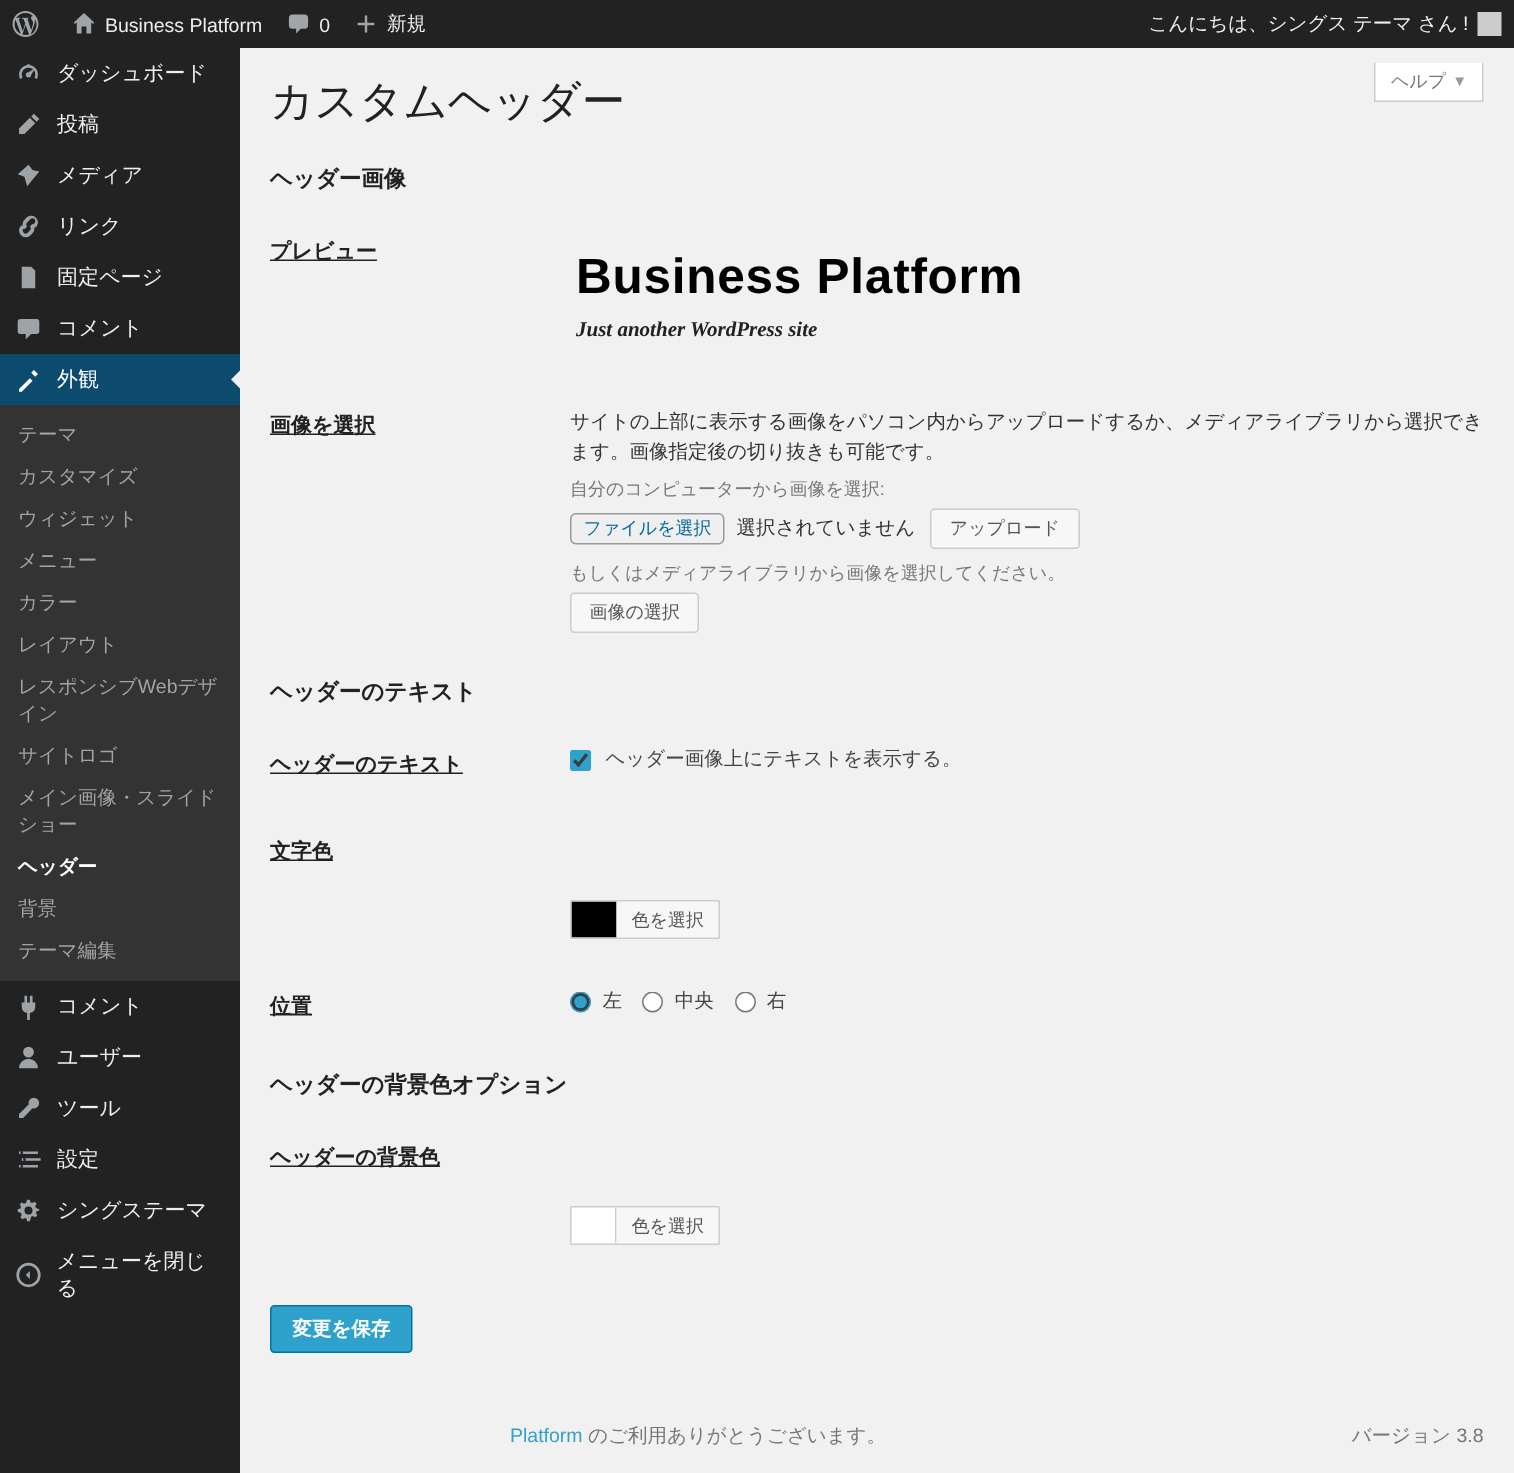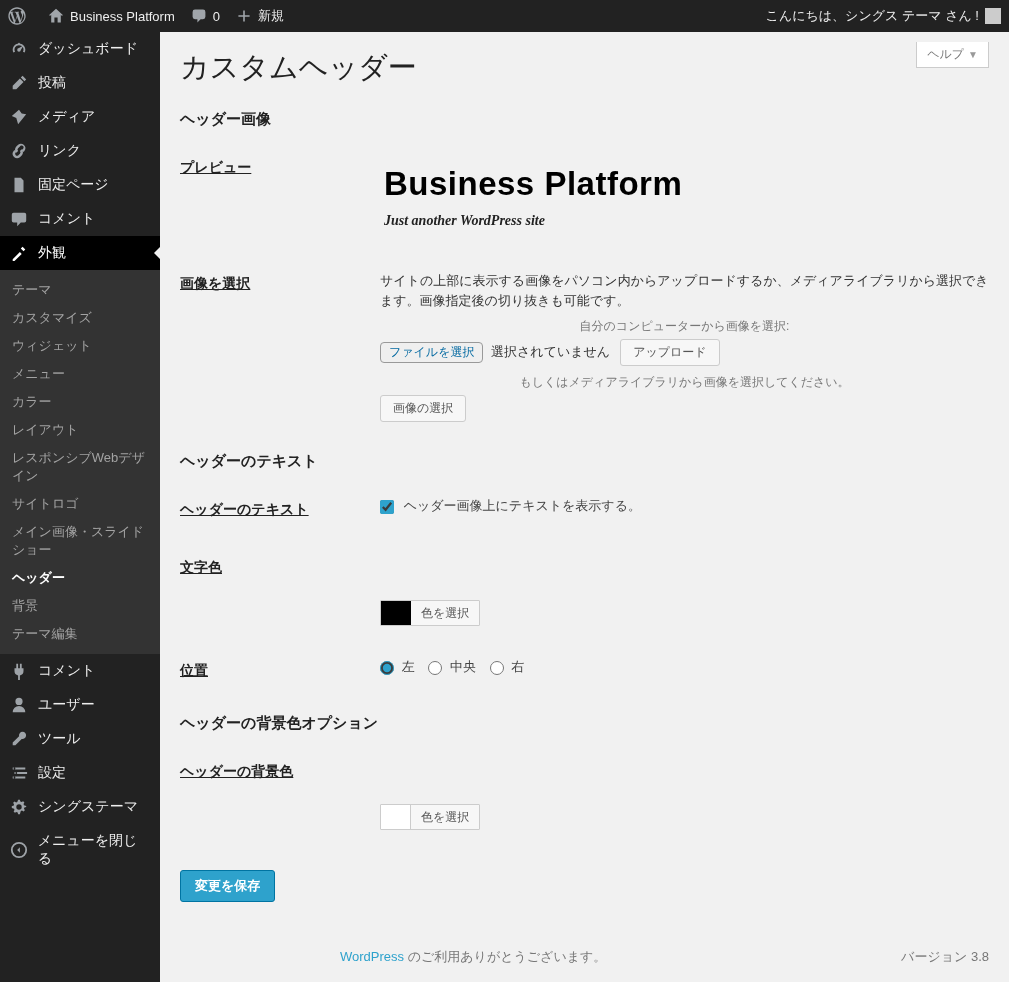--- a/index.html
+++ b/index.html
@@ -29,21 +29,21 @@
 
 #sidebar {
   position: fixed; top: 32px; left: 0; bottom: 0; width: 160px;
   background: #222; color: #eee; overflow-y: auto;
 }
 #sidebar .menu-top {
   display: flex; align-items: center; padding: 8px 10px;
   color: #eee; font-size: 14px; cursor: pointer;
 }
 #sidebar .menu-top .mi { width: 20px; margin-right: 8px; display:flex; align-items:center; }
-#sidebar .menu-top.current { background: #000000; color: #fff; position: relative; }
+#sidebar .menu-top.current { background: #0c4a6e; color: #fff; position: relative; }
 #sidebar .menu-top.current::after {
   content: ""; position: absolute; right: -1px; top: 50%; margin-top: -7px;
   border: 7px solid transparent; border-right-color: #f1f1f1;
 }
 #sidebar .submenu { background: #333; padding: 6px 0; }
 #sidebar .submenu a {
   display: block; padding: 5px 12px; color: #a3a3a3; text-decoration: none; font-size: 13px;
 }
 #sidebar .submenu a.current { color: #fff; font-weight: 600; }
 #sidebar svg { fill: #9ea3a8; }
@@ -77,21 +77,21 @@
 .preview-title {
   font-family: "Arial Black", Gadget, sans-serif; font-weight: 900;
   font-size: 33px; color:#000; letter-spacing: .5px;
 }
 .preview-tag {
   font-family: Georgia, serif; font-style: italic; font-weight: 700;
   font-size: 14px; color: #222; margin-top: 10px;
 }
 
 p.desc { color: #333; margin-bottom: 8px; line-height: 1.5; }
-p.small { font-size: 12px; color: #777; margin: 4px 0; text-align: center; }
+p.small { font-size: 12px; color: #777; margin: 4px 0; }
 
 .btn, button.btn {
   display: inline-block; background: #f7f7f7; border: 1px solid #ccc;
   padding: 4px 12px; font-size: 12px; color: #555; border-radius: 3px; cursor: pointer;
   vertical-align: middle;
 }
 .fake-file {
   display:inline-block; border:1px solid #999; border-radius:4px; padding:1px 8px;
   font-size:12px; background:#efefef; color:#0369a1;
 }
@@ -387,17 +387,17 @@
         </div>
       </td>
     </tr>
   </tbody>
     </table>
 
   <button class="submit-btn" type="button">変更を保存</button>
 
   <div id="footer">
     <span>
-      <a href="#">WordPress</a><span> のご利用ありがとうございます。</span>
+      <a href="#">Platform</a><span> のご利用ありがとうございます。</span>
     </span>
     <span>バージョン 3.8</span>
   </div>
 </div>
 
 </body></html>

